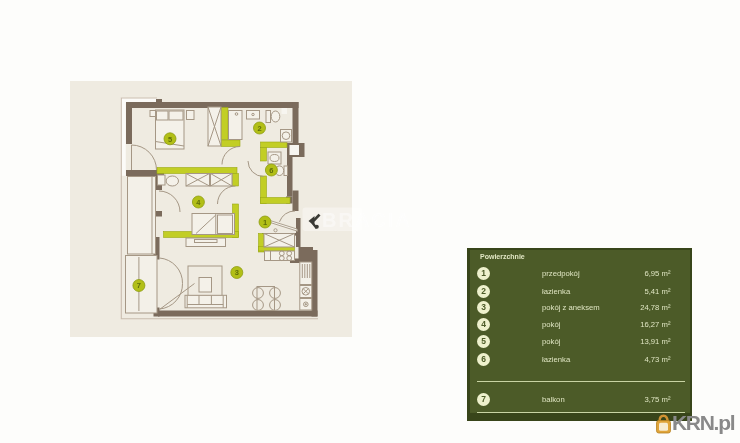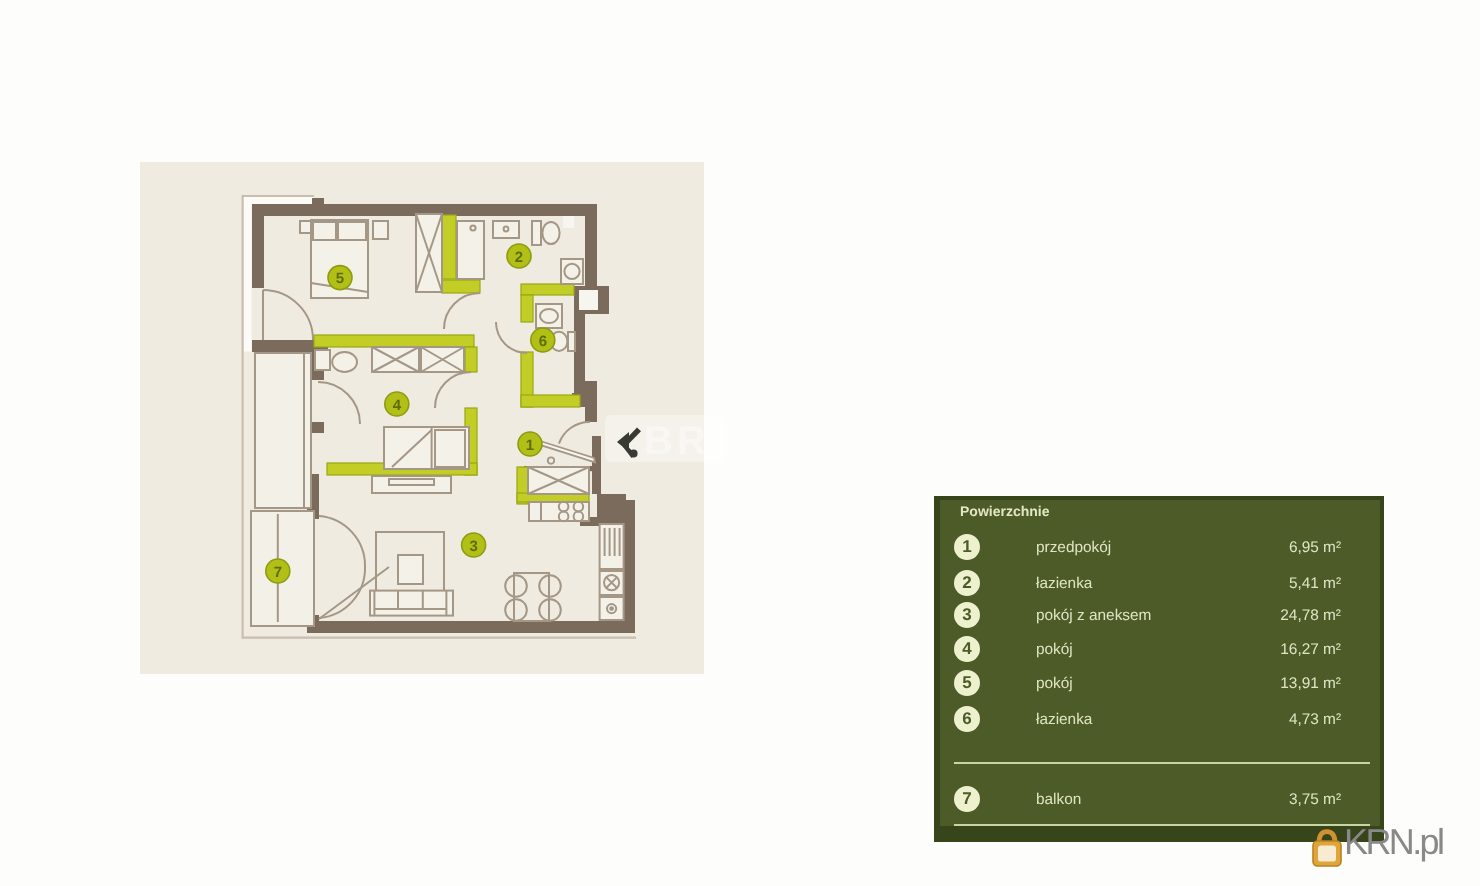--- a/index.html
+++ b/index.html
@@ -3,25 +3,25 @@
 <meta charset="utf-8">
 <style>
   html,body{margin:0;padding:0;}
   body{width:740px;height:443px;background:#fdfdfb;font-family:"Liberation Sans",sans-serif;position:relative;overflow:hidden;}
   #panel{position:absolute;left:70px;top:81px;width:281.5px;height:255.5px;background:#efebe1;}
   #plan{position:absolute;left:0;top:0;}
   #tbl{position:absolute;left:467px;top:248px;width:224.5px;height:173px;background:#4c5b28;border-top:2px solid #38451a;border-left:3px solid #38451a;border-right:2px solid #38451a;border-bottom:8px solid #38451a;box-sizing:border-box;}
   .hdr{position:absolute;left:10px;top:3px;font-size:7px;font-weight:bold;color:#e2e7c4;}
   .row{position:absolute;left:0;width:100%;height:14px;}
   .num{position:absolute;left:7px;top:0;width:13px;height:13px;border-radius:50%;background:#eef1cd;color:#4c5b28;font-size:8.5px;font-weight:bold;text-align:center;line-height:13.5px;}
-  .lab{position:absolute;left:24px;top:2px;font-size:7.7px;color:#dfe5c2;padding-left:24px;}
+  .lab{position:absolute;left:48px;top:2px;font-size:7.7px;color:#dfe5c2;padding-left:24px;}
   .val{position:absolute;right:19px;top:2px;font-size:7.7px;color:#dfe5c2;}
   .sep{position:absolute;left:7px;width:208px;height:1px;background:#c9d4a4;}
   #logo{position:absolute;left:652px;top:408px;width:88px;height:30px;}
-  #krntxt{position:absolute;left:20px;top:3px;font-size:18px;font-weight:normal;color:#898989;letter-spacing:-1.3px;}
+  #krntxt{position:absolute;left:20px;top:3px;font-size:21px;font-weight:bold;color:#898989;letter-spacing:-1.3px;}
 </style>
 </head>
 <body>
 <div id="panel"></div>
 <svg id="plan" width="740" height="443" viewBox="0 0 740 443">
 
   <rect x="120.8" y="97.8" width="36" height="4.8" fill="#fcfbf8"></rect>
   <rect x="120.8" y="97.8" width="5" height="78" fill="#fcfbf8"></rect>
   <g stroke="#c9bdae" stroke-width="1.1" fill="none">
     <path d="M157,98 L121.3,98 L121.3,318.8 L318,318.8"></path>

